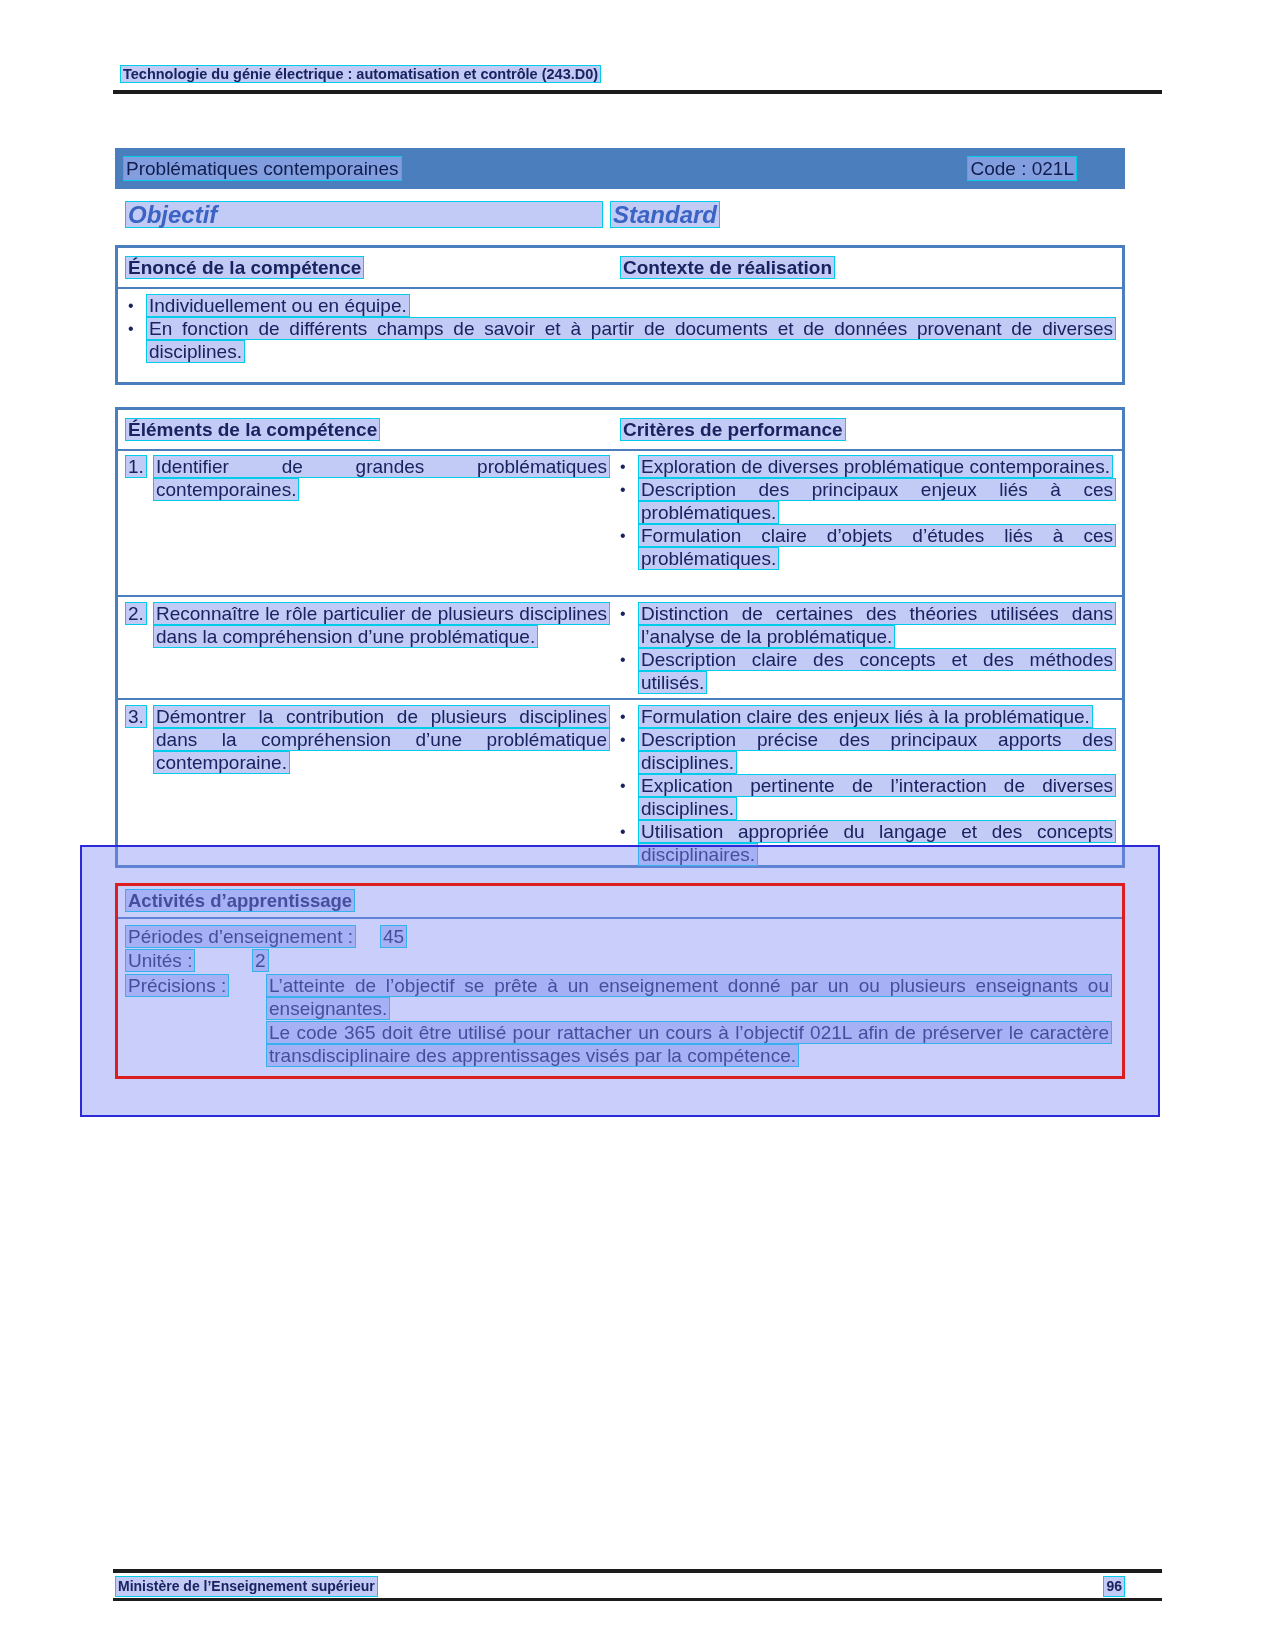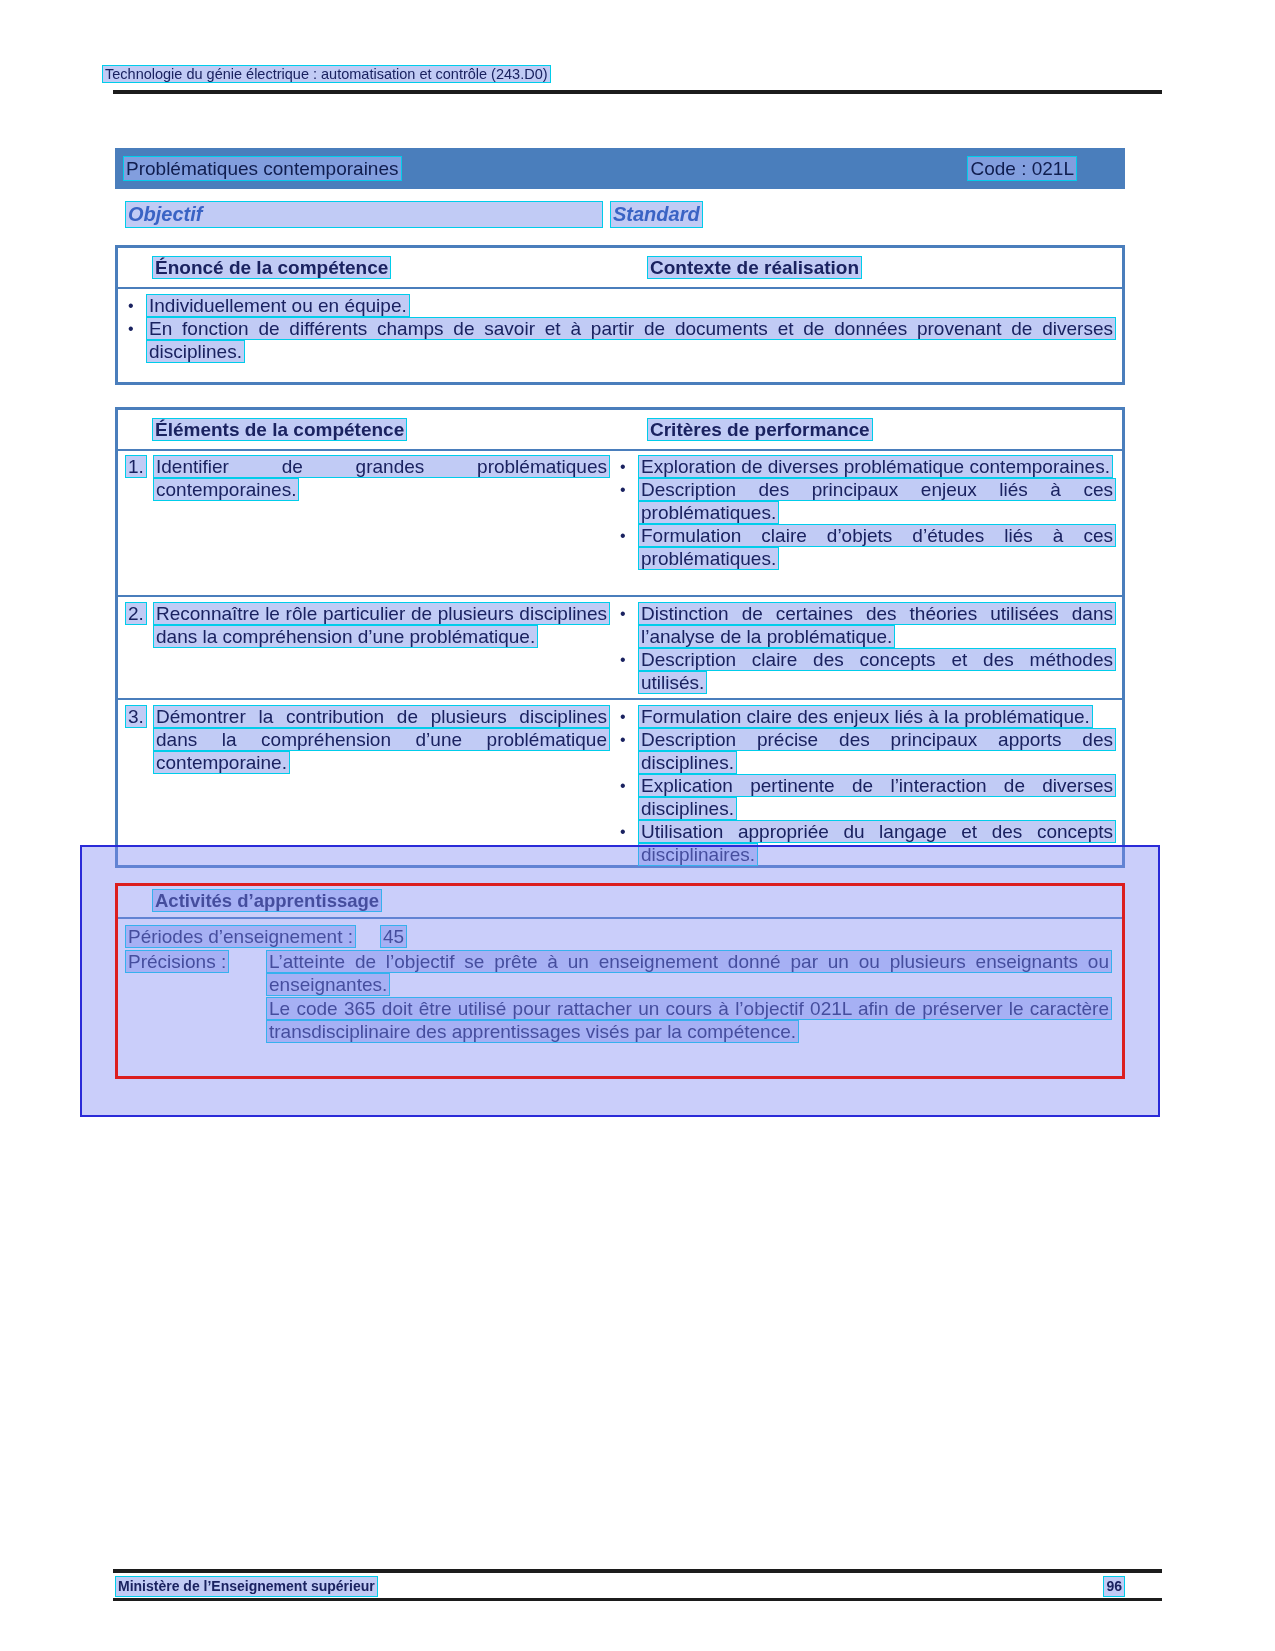--- a/index.html
+++ b/index.html
@@ -9,38 +9,38 @@
     font-family:"Liberation Sans", sans-serif; color:#1a2260;
     font-size:19px; line-height:23px; overflow:hidden;
   }
   
   .hl {
     background:rgba(160,175,240,0.65);
     border:1px solid #00cdea;
     padding:0 2px;
     box-decoration-break:clone; -webkit-box-decoration-break:clone;
   }
-  .b { font-weight:bold;margin-left:27px; }
+  .b { font-weight:bold; }
   .just { text-align:justify; }
   .rule { position:absolute; background:#1c1c1c; }
 
   
-  .doc-header { position:absolute; left:102px; top:64px; font-size:14.5px; font-weight:normal; line-height:20px; }
+  .doc-header { position:absolute; left:120px; top:64px; font-size:14.5px; font-weight:bold; line-height:20px; }
   .header-rule { left:113px; top:90px; width:1049px; height:4px; }
 
   
   .title-bar {
     position:absolute; left:115px; top:148px; width:1010px; height:41px;
     background:#4a7ebc; display:flex; align-items:center; justify-content:space-between;
     padding:0 48px 0 8px;
   }
   .title-bar .hl { color:#101d4e; }
 
   
-  .heading { position:absolute; top:201px; font-weight:bold; font-style:italic; font-size:20px; line-height:25px; color:#3a63c4; }
+  .heading { position:absolute; top:201px; font-weight:bold; font-style:italic; font-size:24px; line-height:25px; color:#3a63c4; }
   .objectif { left:125px; display:inline-block; width:478px; }
   .standard { left:610px; }
 
   
   .tbl { position:absolute; left:115px; width:1010px; border:3px solid #4a7ebc; background:#ffffff; }
   .tbl1 { top:245px; height:140px; }
   .tbl2 { top:407px; height:461px; }
   .tbl-head { display:flex; height:41px; border-bottom:2px solid #4a7ebc; align-items:center; }
   .c1 { width:492px; padding-left:7px; }
   .c2 { flex:1; padding-left:10px; padding-right:6px; }
@@ -204,20 +204,24 @@
 
   <div class="activities">
     <div class="act-title">
       <span class="hl b">Activités d’apprentissage</span>
     </div>
     <div class="act-divider"></div>
     <div class="act-row">
       <span class="hl">Périodes d’enseignement :</span>
       <span class="act-value v-periodes"><span class="hl">45</span></span>
     </div>
+    <div class="act-row">
+      <span class="hl">Unités :</span>
+      <span class="act-value v-unites"><span class="hl">2</span></span>
+    </div>
     <div class="act-prec">
       <span class="prec-label"><span class="hl">Précisions :</span></span>
       <div class="prec-body">
         <p class="just"><span class="hl">L’atteinte de l’objectif se prête à un enseignement donné par un ou plusieurs enseignants ou enseignantes.</span></p>
         <p class="just"><span class="hl">Le code 365 doit être utilisé pour rattacher un cours à l’objectif 021L afin de préserver le caractère transdisciplinaire des apprentissages visés par la compétence.</span></p>
       </div>
     </div>
   </div>
 
   <div class="annotation-overlay"></div>

